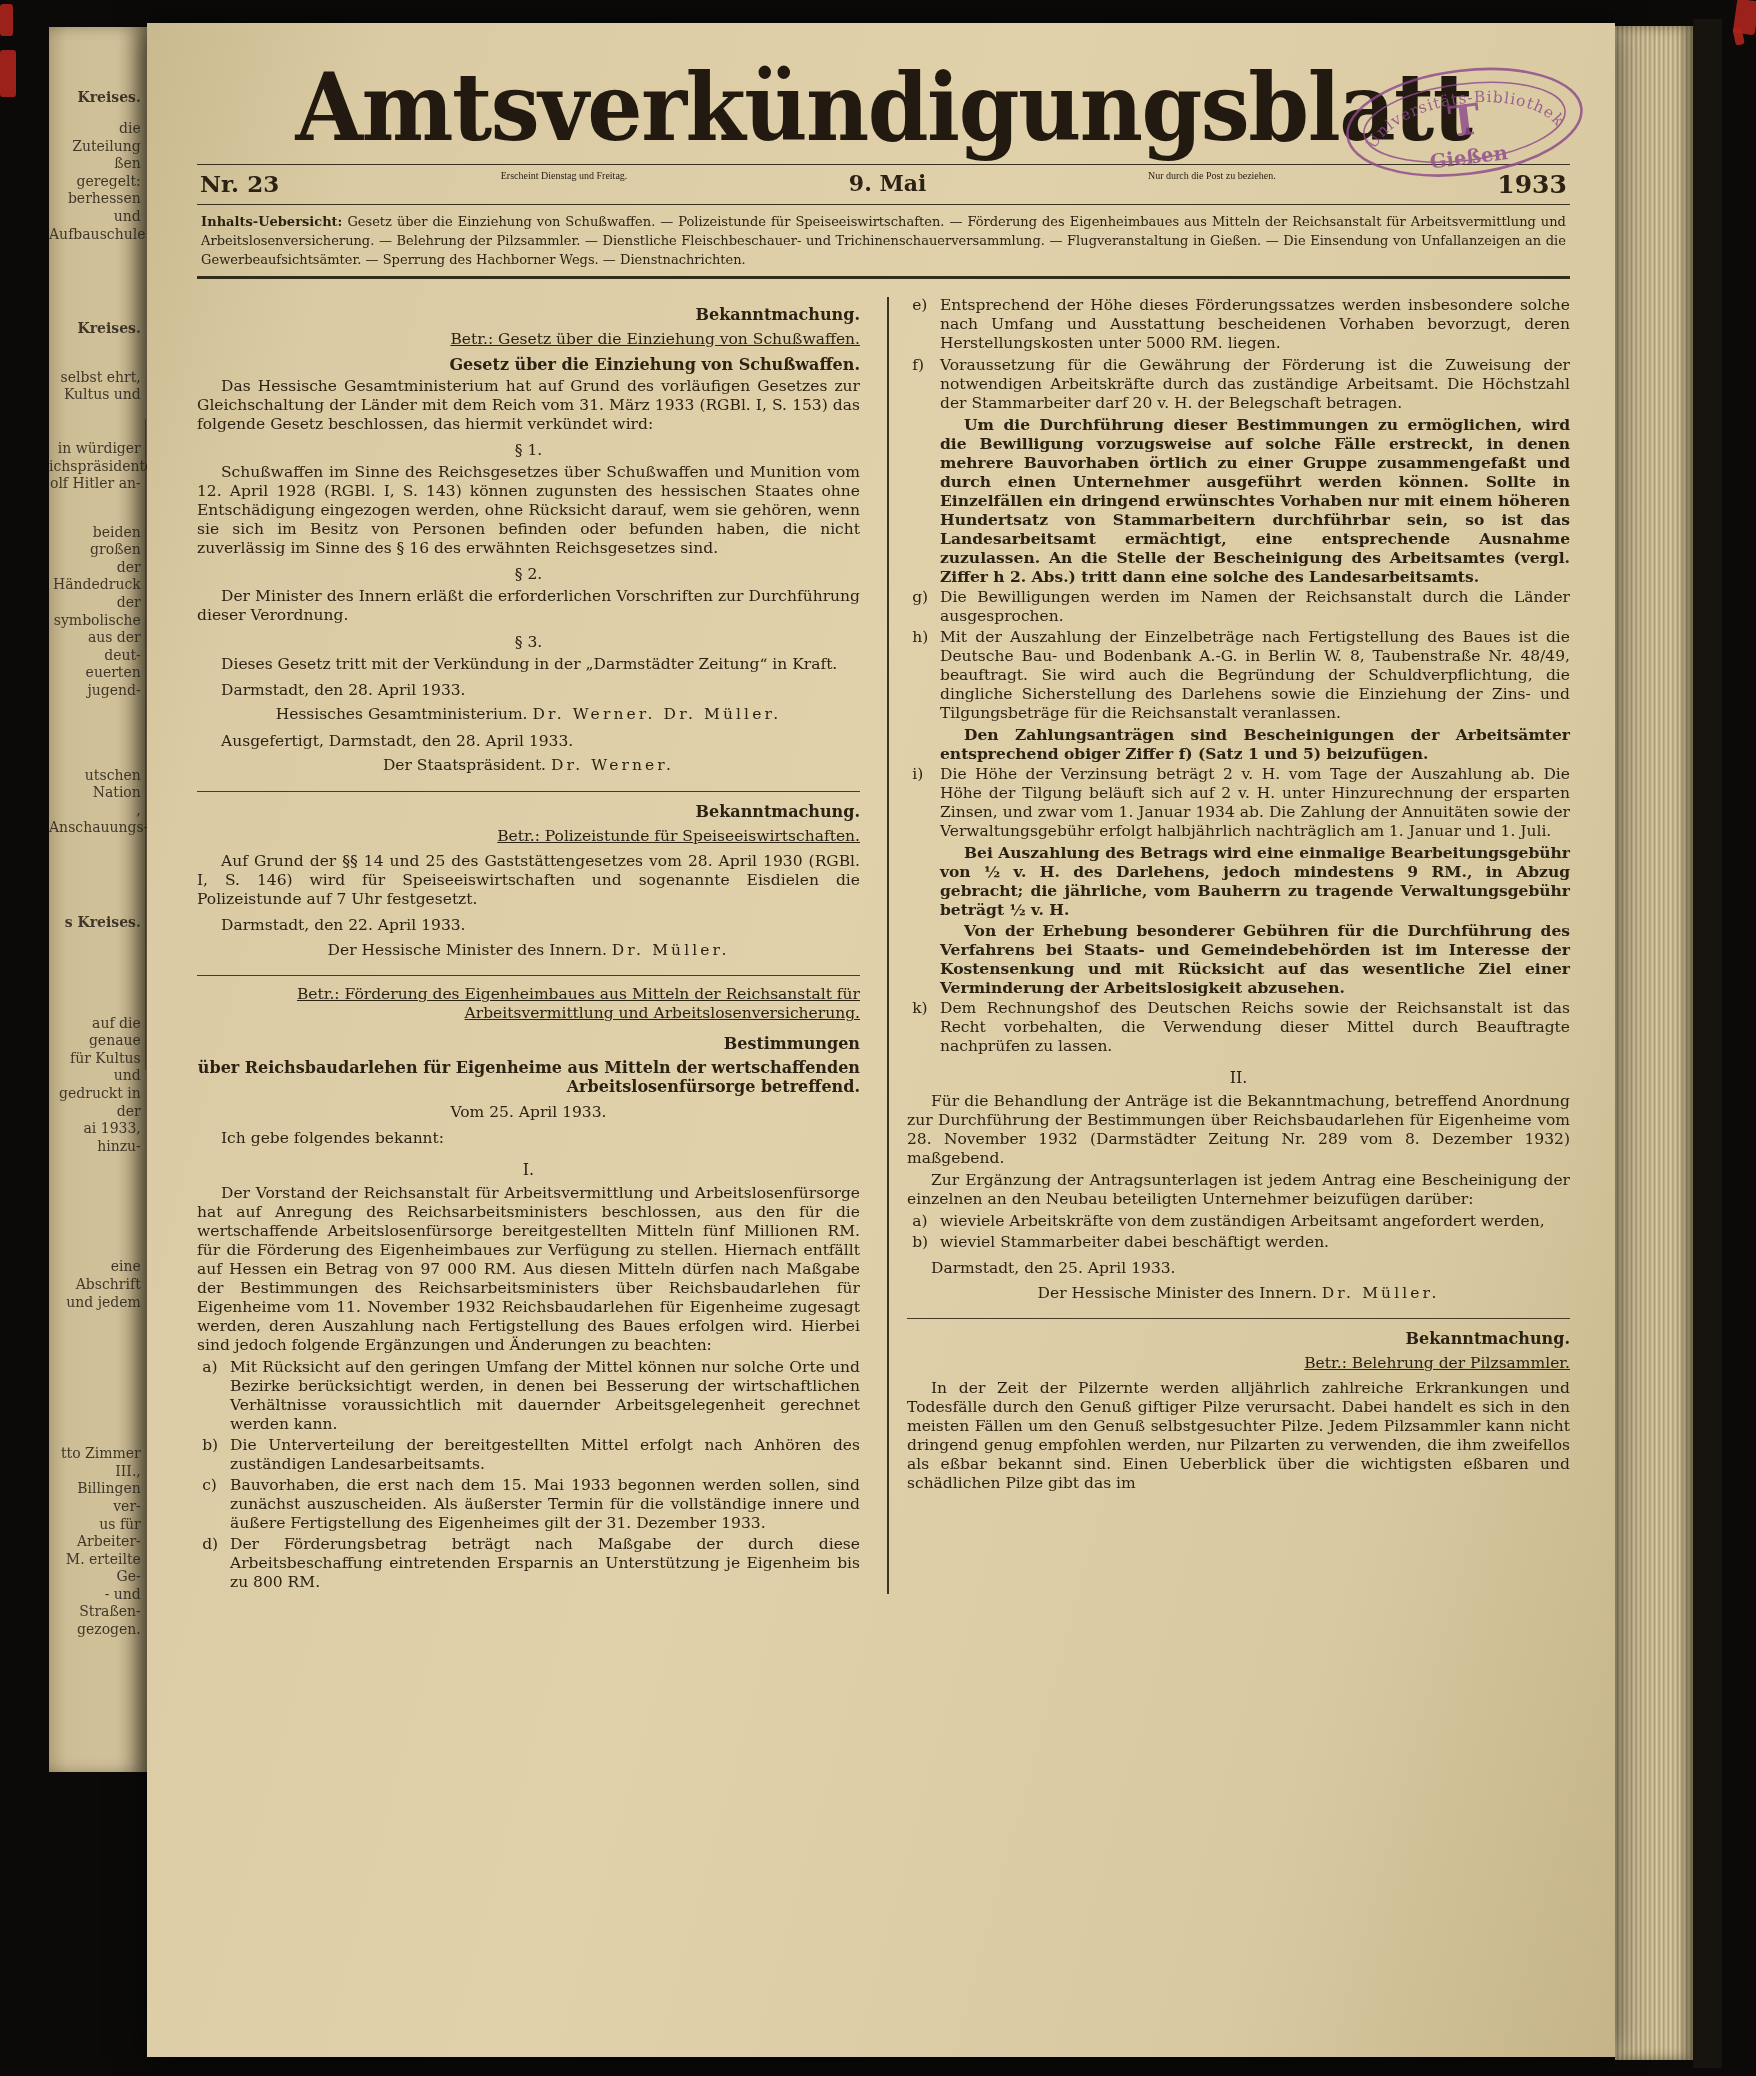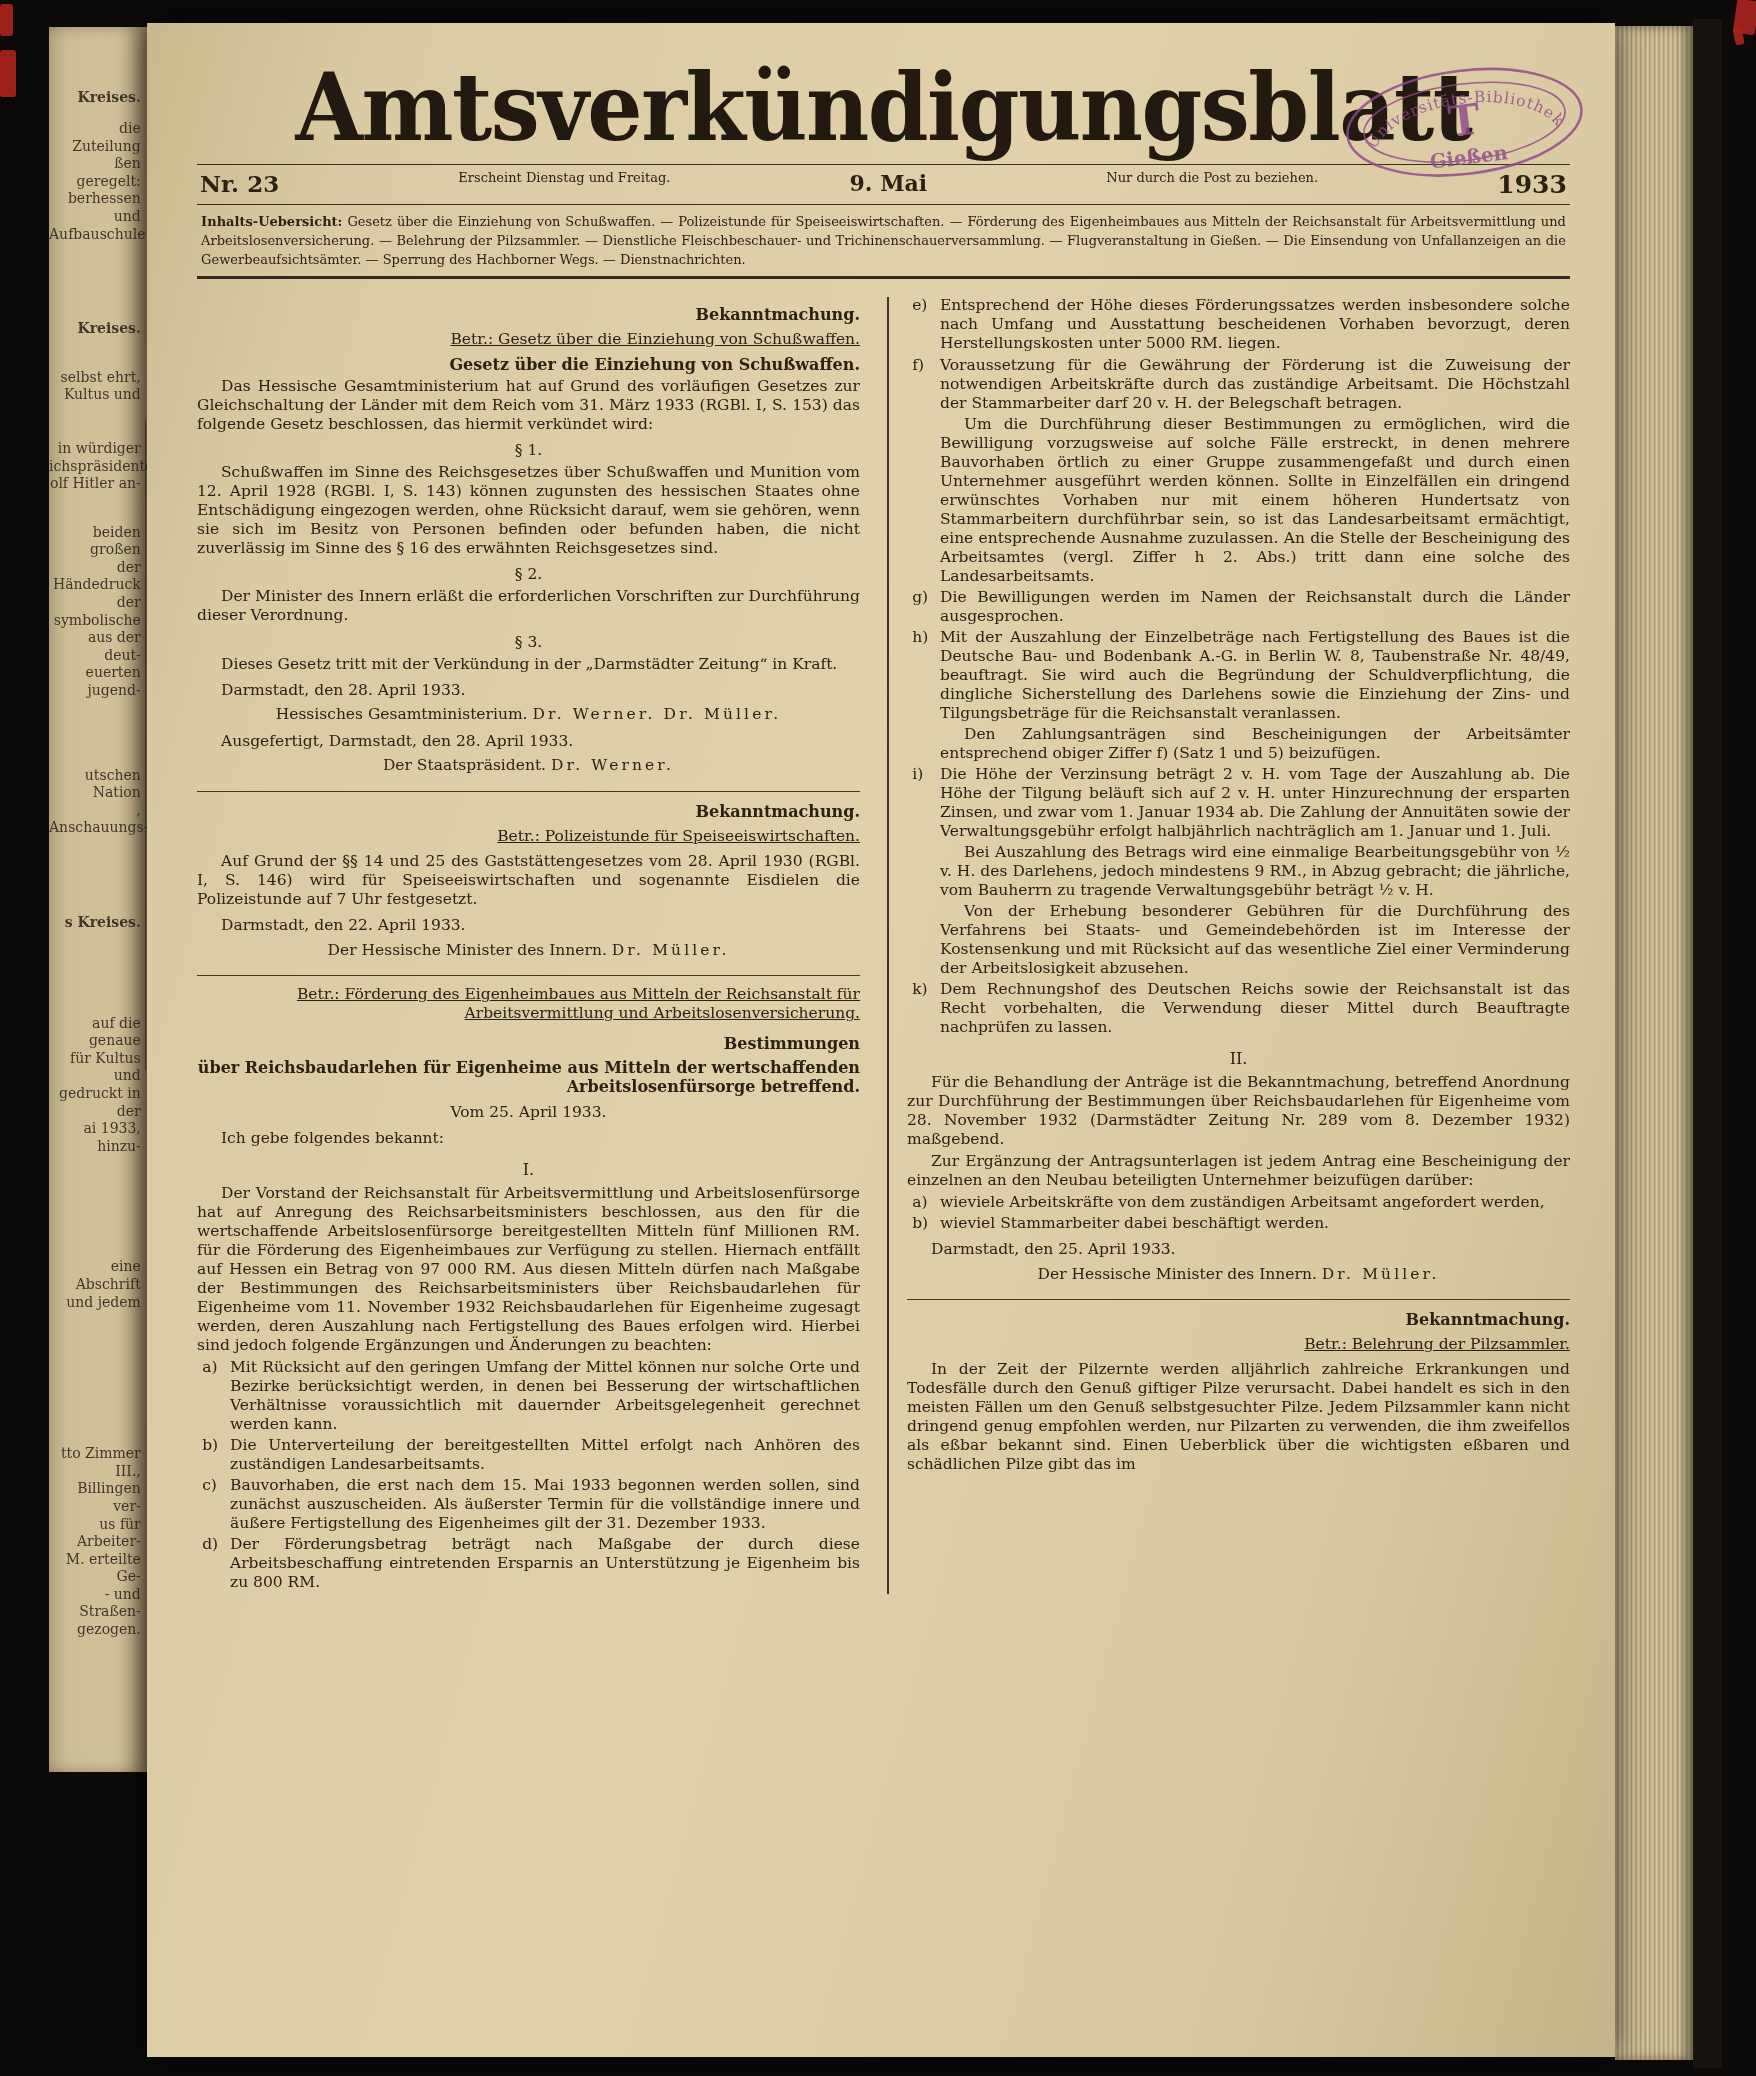--- a/index.html
+++ b/index.html
@@ -62,21 +62,21 @@
   }
   .stamp text{fill:#8e4a8a;font-family:"DejaVu Serif",serif;}
 
   
   .rule-thin{border-top:1.5px solid #38301f;margin-top:11.4px;}
   .rule-heavy{border-top:3.1px solid #332b1b;margin-top:7.2px;}
 
   
   .meta-row{display:flex;align-items:flex-start;justify-content:space-between;padding:5.2px 3.1px 3.1px;}
   .meta-issue{font-weight:bold;font-size:23px;}
-  .meta-schedule,.meta-postal{font-size:13px;}
+  .meta-schedule,.meta-postal{font-size:10px;font-family:Liberation Serif, serif;}
   .meta-date{font-weight:bold;font-size:22px;}
   .meta-year{font-weight:bold;font-size:25px;}
 
   
   .toc{margin:7.2px 4.1px 5.2px;font-size:13px;line-height:19px;text-align:justify;}
   .toc-label{font-weight:bold;}
 
   
   .cols{display:flex;margin-top:15.5px;position:relative;}
   .cols::before{content:"";position:absolute;left:690px;top:3.1px;bottom:0;width:1.5px;background:#3c3322;}
@@ -87,21 +87,21 @@
   .center-h.tight{margin:5.2px 0 2.1px;}
   .betr{padding-left:62px;text-indent:-62px;margin:6px 0;text-align:right;text-decoration:underline;}
   .p{text-align:justify;text-indent:24px;margin:3.1px 0;}
   .para-h{text-align:center;margin:7.2px 0 1px;}
   .date-line{text-indent:24px;margin:7.2px 0 4.1px;}
   .sig-line{text-align:center;margin:5.2px 0 8.3px;}
   .spaced{letter-spacing:3.1px;}
   .sec-rule{border:none;border-top:1px solid #453b27;margin:15.5px 0 9.3px;}
   .li{position:relative;padding-left:33px;text-align:justify;margin:2.1px 0;}
   .li .lbl{position:absolute;left:5.2px;top:0;}
-  .li-sub{padding-left:33px;text-indent:24px;text-align:justify;margin:2.1px 0;}
+  .li-sub{padding-left:33px;text-indent:24px;text-align:justify;margin:2.1px 0;font-weight:bold;}
   .roman{text-align:center;font-size:16px;margin:11.4px 0 5.2px;}
   .cont-p{padding-left:33px;text-indent:24px;text-align:justify;margin:0 0 3.1px;}
 </style>
 </head>
 <body>
 
 <div class="red-mark m1"></div>
 <div class="red-mark m2"></div>
 <div class="red-mark m3"></div>
 <div class="red-mark m4"></div>

